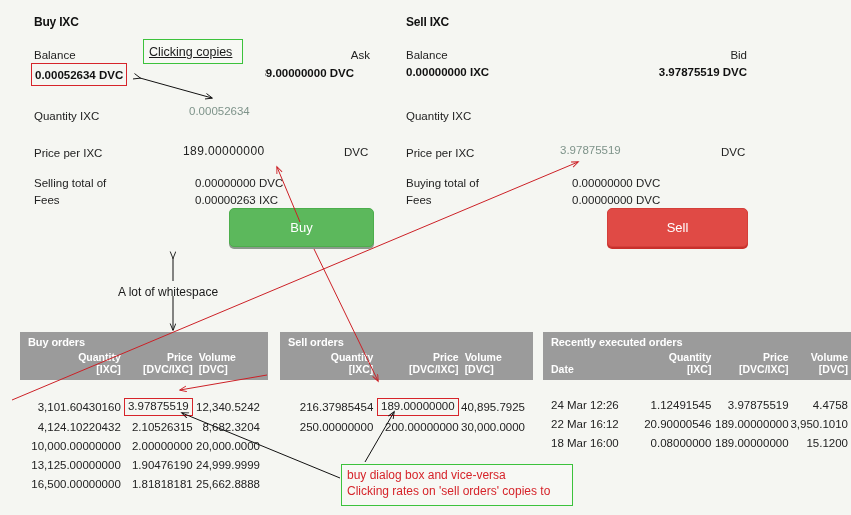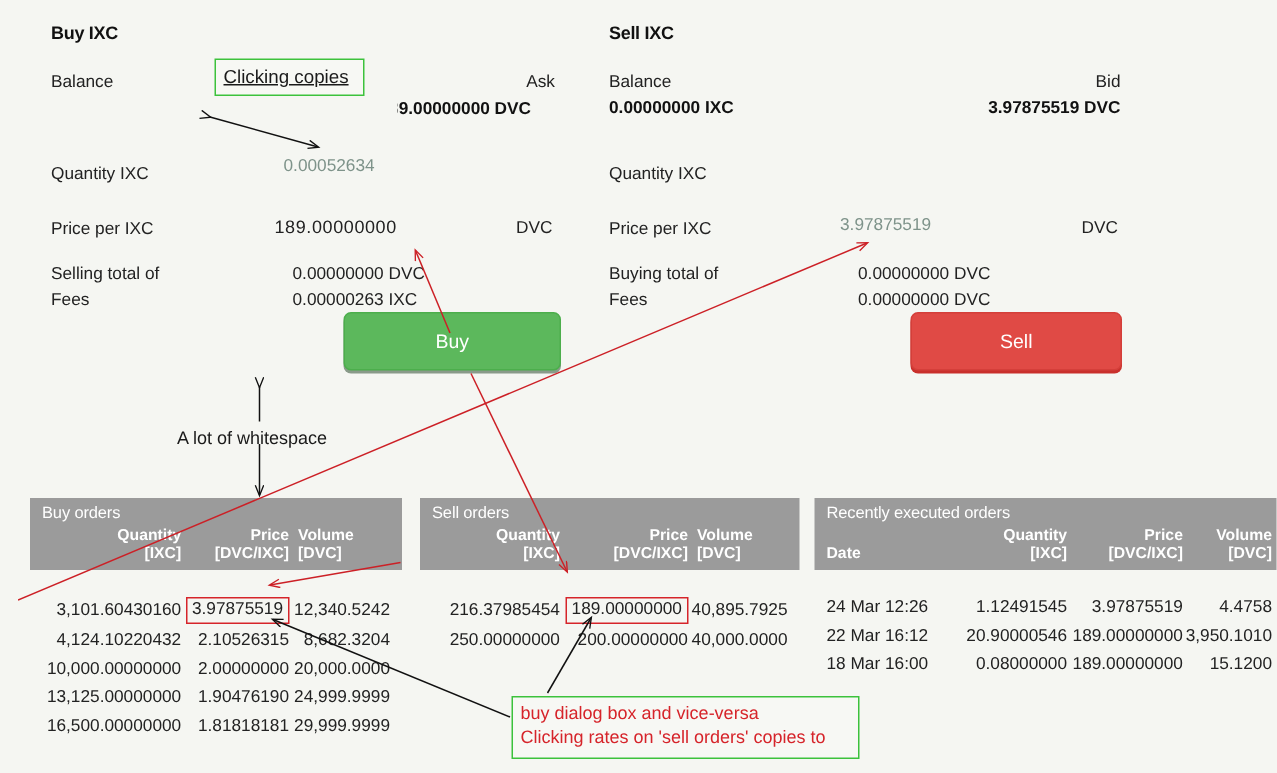--- a/index.html
+++ b/index.html
@@ -101,21 +101,21 @@
     box-sizing: border-box;
   }
   .ohead {
     background: #9b9b9b;
     color: #ffffff;
     box-sizing: border-box;
     padding: 4px 8px 3px 8px;
   }
   .ohead-title {
     font-size: 11px;
-    font-weight: normal;
+    font-weight: bold;
     letter-spacing: -0.1px;
     margin-bottom: 3px;
   }
   table.grid {
     border-collapse: collapse;
     width: 100%;
     table-layout: fixed;
   }
   table.grid th {
     color: #ffffff;
@@ -167,20 +167,23 @@
   }
 </style>
 </head>
 <body>
 
 <div id="root">
 
   <div class="abs panel-title" style="left:22px; top:15px;">Buy IXC</div>
 
   <div class="abs lbl" style="left:22px; top:49px;">Balance</div>
+  <div class="abs redbox" style="left:19px; top:63px;">
+    <span class="val-bold">0.00052634 DVC</span>
+  </div>
 
   <div class="abs lbl ar" style="left:248px; top:49px; width:110px;">Ask</div>
   <div class="abs clip-wrap" style="left:253px; top:63px; width:105px;">
     <span class="val-bold" style="display:inline-block; margin-left:-12px;">189.00000000 DVC</span>
   </div>
 
   <div class="abs lbl" style="left:22px; top:110px;">Quantity IXC</div>
   <div class="abs val-ph" style="left:177px; top:105px;">0.00052634</div>
 
   <div class="abs lbl" style="left:22px; top:147px;">Price per IXC</div>
@@ -271,21 +274,21 @@
           <td class="ar">20,000.0000</td>
         </tr>
         <tr>
           <td class="ar">13,125.00000000</td>
           <td class="ar">1.90476190</td>
           <td class="ar">24,999.9999</td>
         </tr>
         <tr>
           <td class="ar">16,500.00000000</td>
           <td class="ar">1.81818181</td>
-          <td class="ar">29,999.9999</td>
+          <td class="ar">25,662.8888</td>
         </tr>
       </tbody>
         </table>
     </div>
   </div>
 
   <div class="otable" style="left:268px; top:332px; width:253px;">
     <div class="ohead">
       <div class="ohead-title">Sell orders</div>
       <table class="grid">
@@ -321,21 +324,21 @@
           </colgroup>
         <tbody>
             <tr>
           <td class="ar">216.37985454</td>
           <td class="ar hi"><span>189.00000000</span></td>
           <td class="ar">40,895.7925</td>
         </tr>
         <tr>
           <td class="ar">250.00000000</td>
           <td class="ar">200.00000000</td>
-          <td class="ar">40,000.0000</td>
+          <td class="ar">30,000.0000</td>
         </tr>
       </tbody>
         </table>
     </div>
   </div>
 
   <div class="otable" style="left:531px; top:332px; width:313px;">
     <div class="ohead">
       <div class="ohead-title">Recently executed orders</div>
       <table class="grid">

